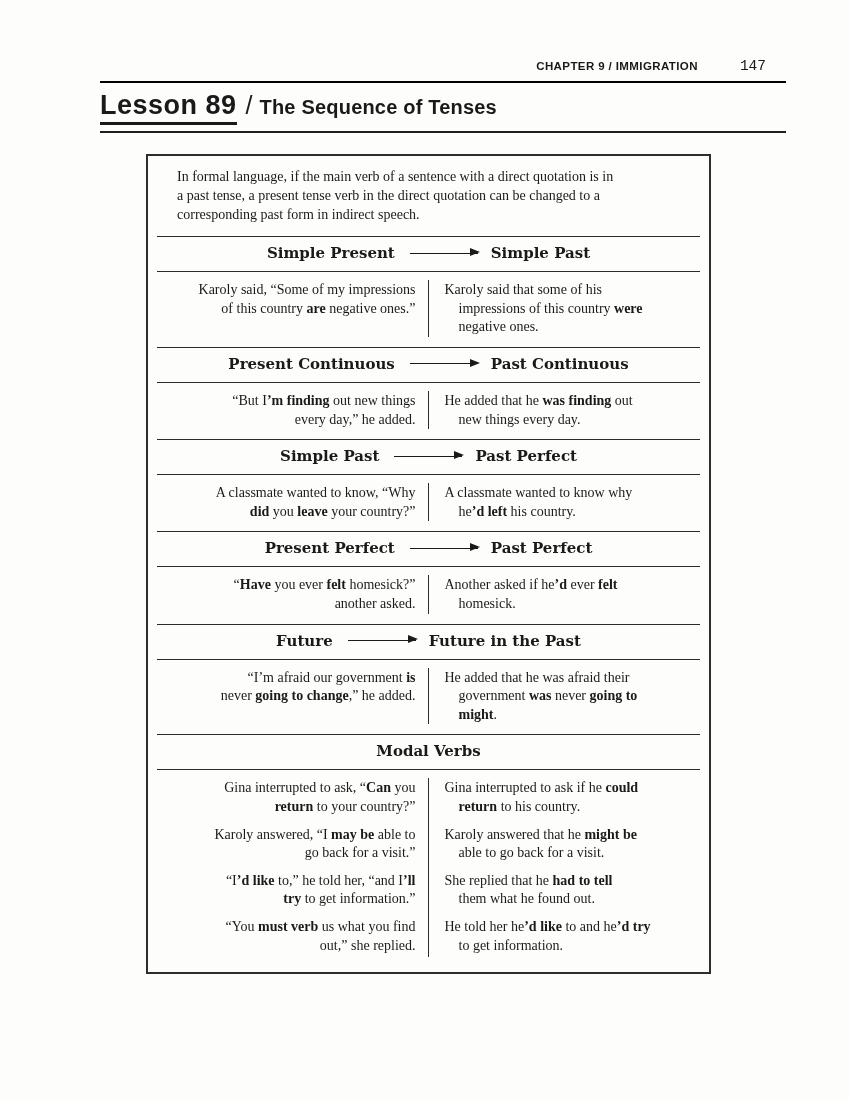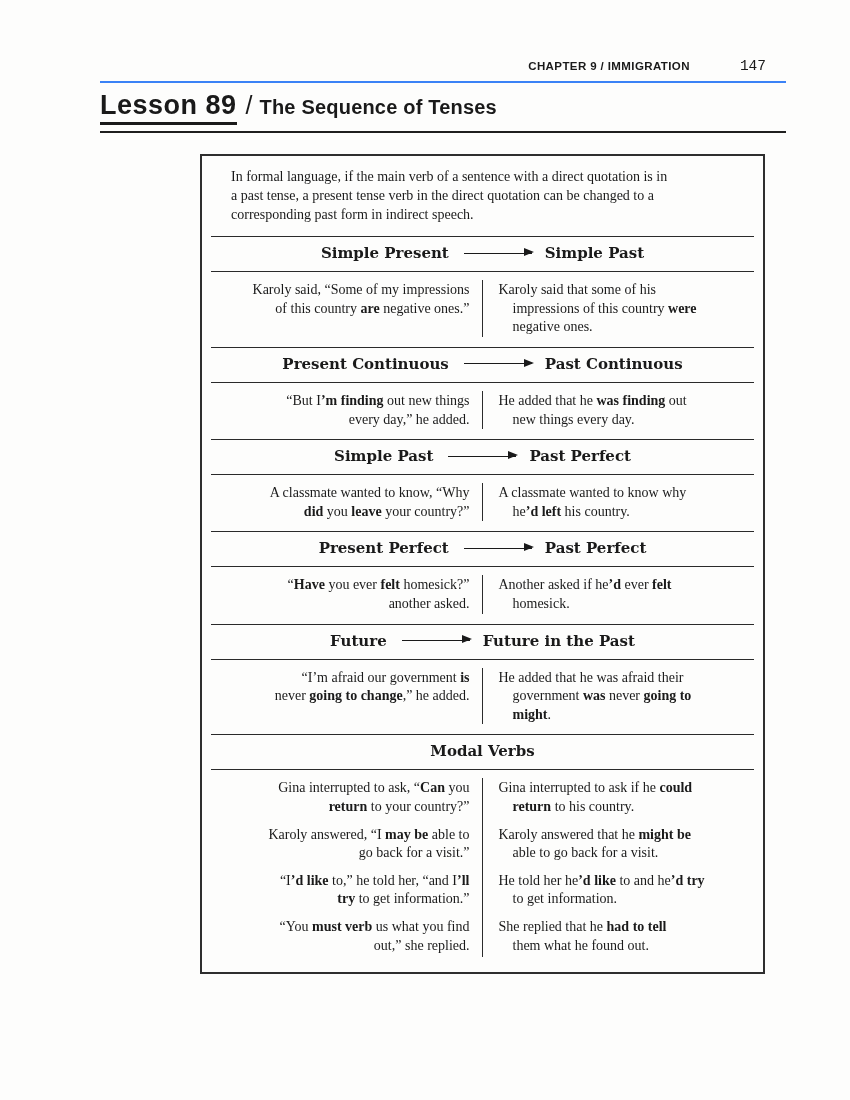--- a/index.html
+++ b/index.html
@@ -15,23 +15,22 @@
     position: absolute;
     left: 100px;
     top: 58px;
     width: 686px;
   }
   
   .running-header {
     display: flex;
     justify-content: flex-end;
     align-items: baseline;
-    border-bottom: 2px solid #3b82f6;
+    border-bottom: 2px solid #000000;
     padding-bottom: 7px;
-    gap: 8px;
   }
   .chapter-label {
     font-family: "Liberation Sans", sans-serif;
     font-weight: 700;
     font-size: 11.5px;
     letter-spacing: 0.4px;
     margin-right: 42px;
   }
   .page-number {
     font-family: Liberation Mono, monospace;
@@ -55,21 +54,21 @@
     padding-bottom: 1px;
   }
   .lesson-slash {
     font-size: 25px;
     font-weight: 400;
     margin: 0 7px 0 9px;
   }
   .lesson-subtitle { font-size: 20px; letter-spacing: 0.2px; }
   
   .content-box {
-    margin-left: 100px;
+    margin-left: 46px;
     margin-top: 21px;
     width: 565px;
     border: 2px solid #2e2e2e;
     background: #fdfdfc;
     padding-bottom: 5px;
   }
   .intro {
     padding: 11px 14px 12px 29px;
     font-size: 14px;
     line-height: 1.36;
@@ -245,21 +244,21 @@
         <p class="ex-p modal-p">“I<b>’d like</b> to,” he told her, “and I<b>’ll</b>
 <b>try</b> to get information.”</p>
         <p class="ex-p modal-p">“You <b>must verb</b> us what you find
 out,” she replied.</p>
       </div>
       <div class="col col-right">
         <p class="ex-p modal-p">Gina interrupted to ask if he <b>could</b>
 <b>return</b> to his country.</p>
         <p class="ex-p modal-p">Karoly answered that he <b>might be</b>
 able to go back for a visit.</p>
+        <p class="ex-p modal-p">She replied that he <b>had to tell</b>
+them what he found out.</p>
         <p class="ex-p modal-p">He told her he<b>’d like</b> to and he<b>’d try</b>
 to get information.</p>
-        <p class="ex-p modal-p">She replied that he <b>had to tell</b>
-them what he found out.</p>
       </div>
     </div>
 
   </div>
 </div>
 
 </body></html>

